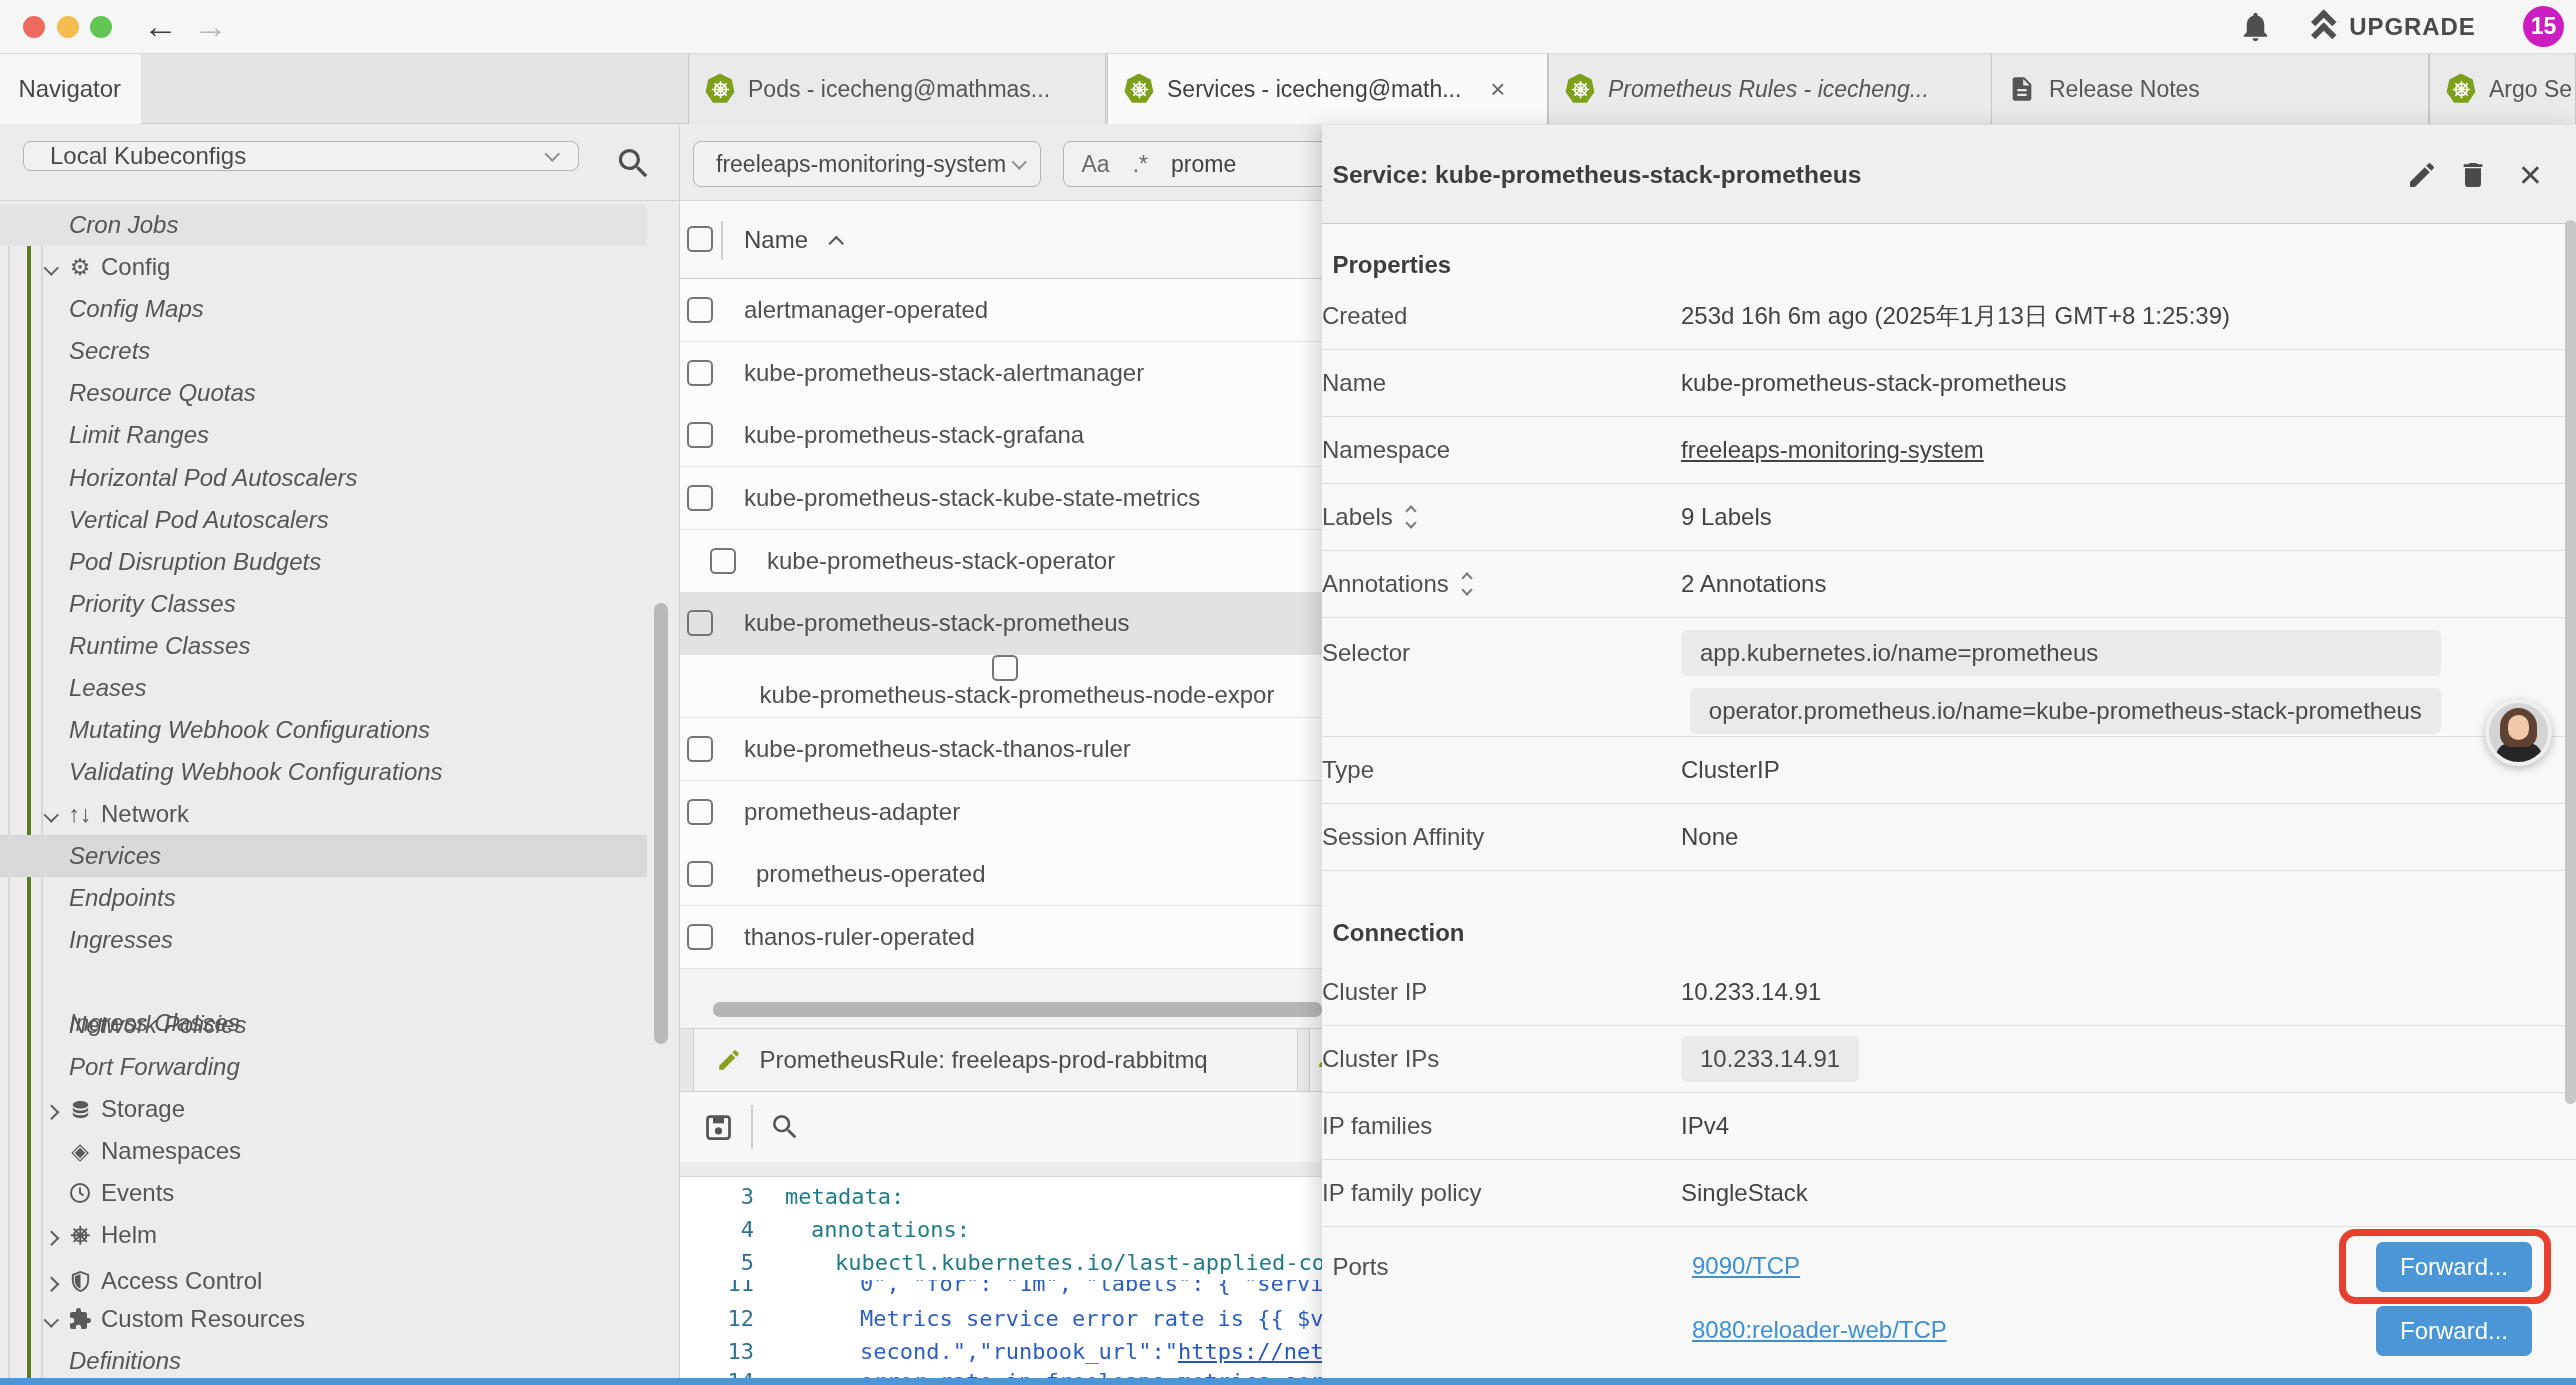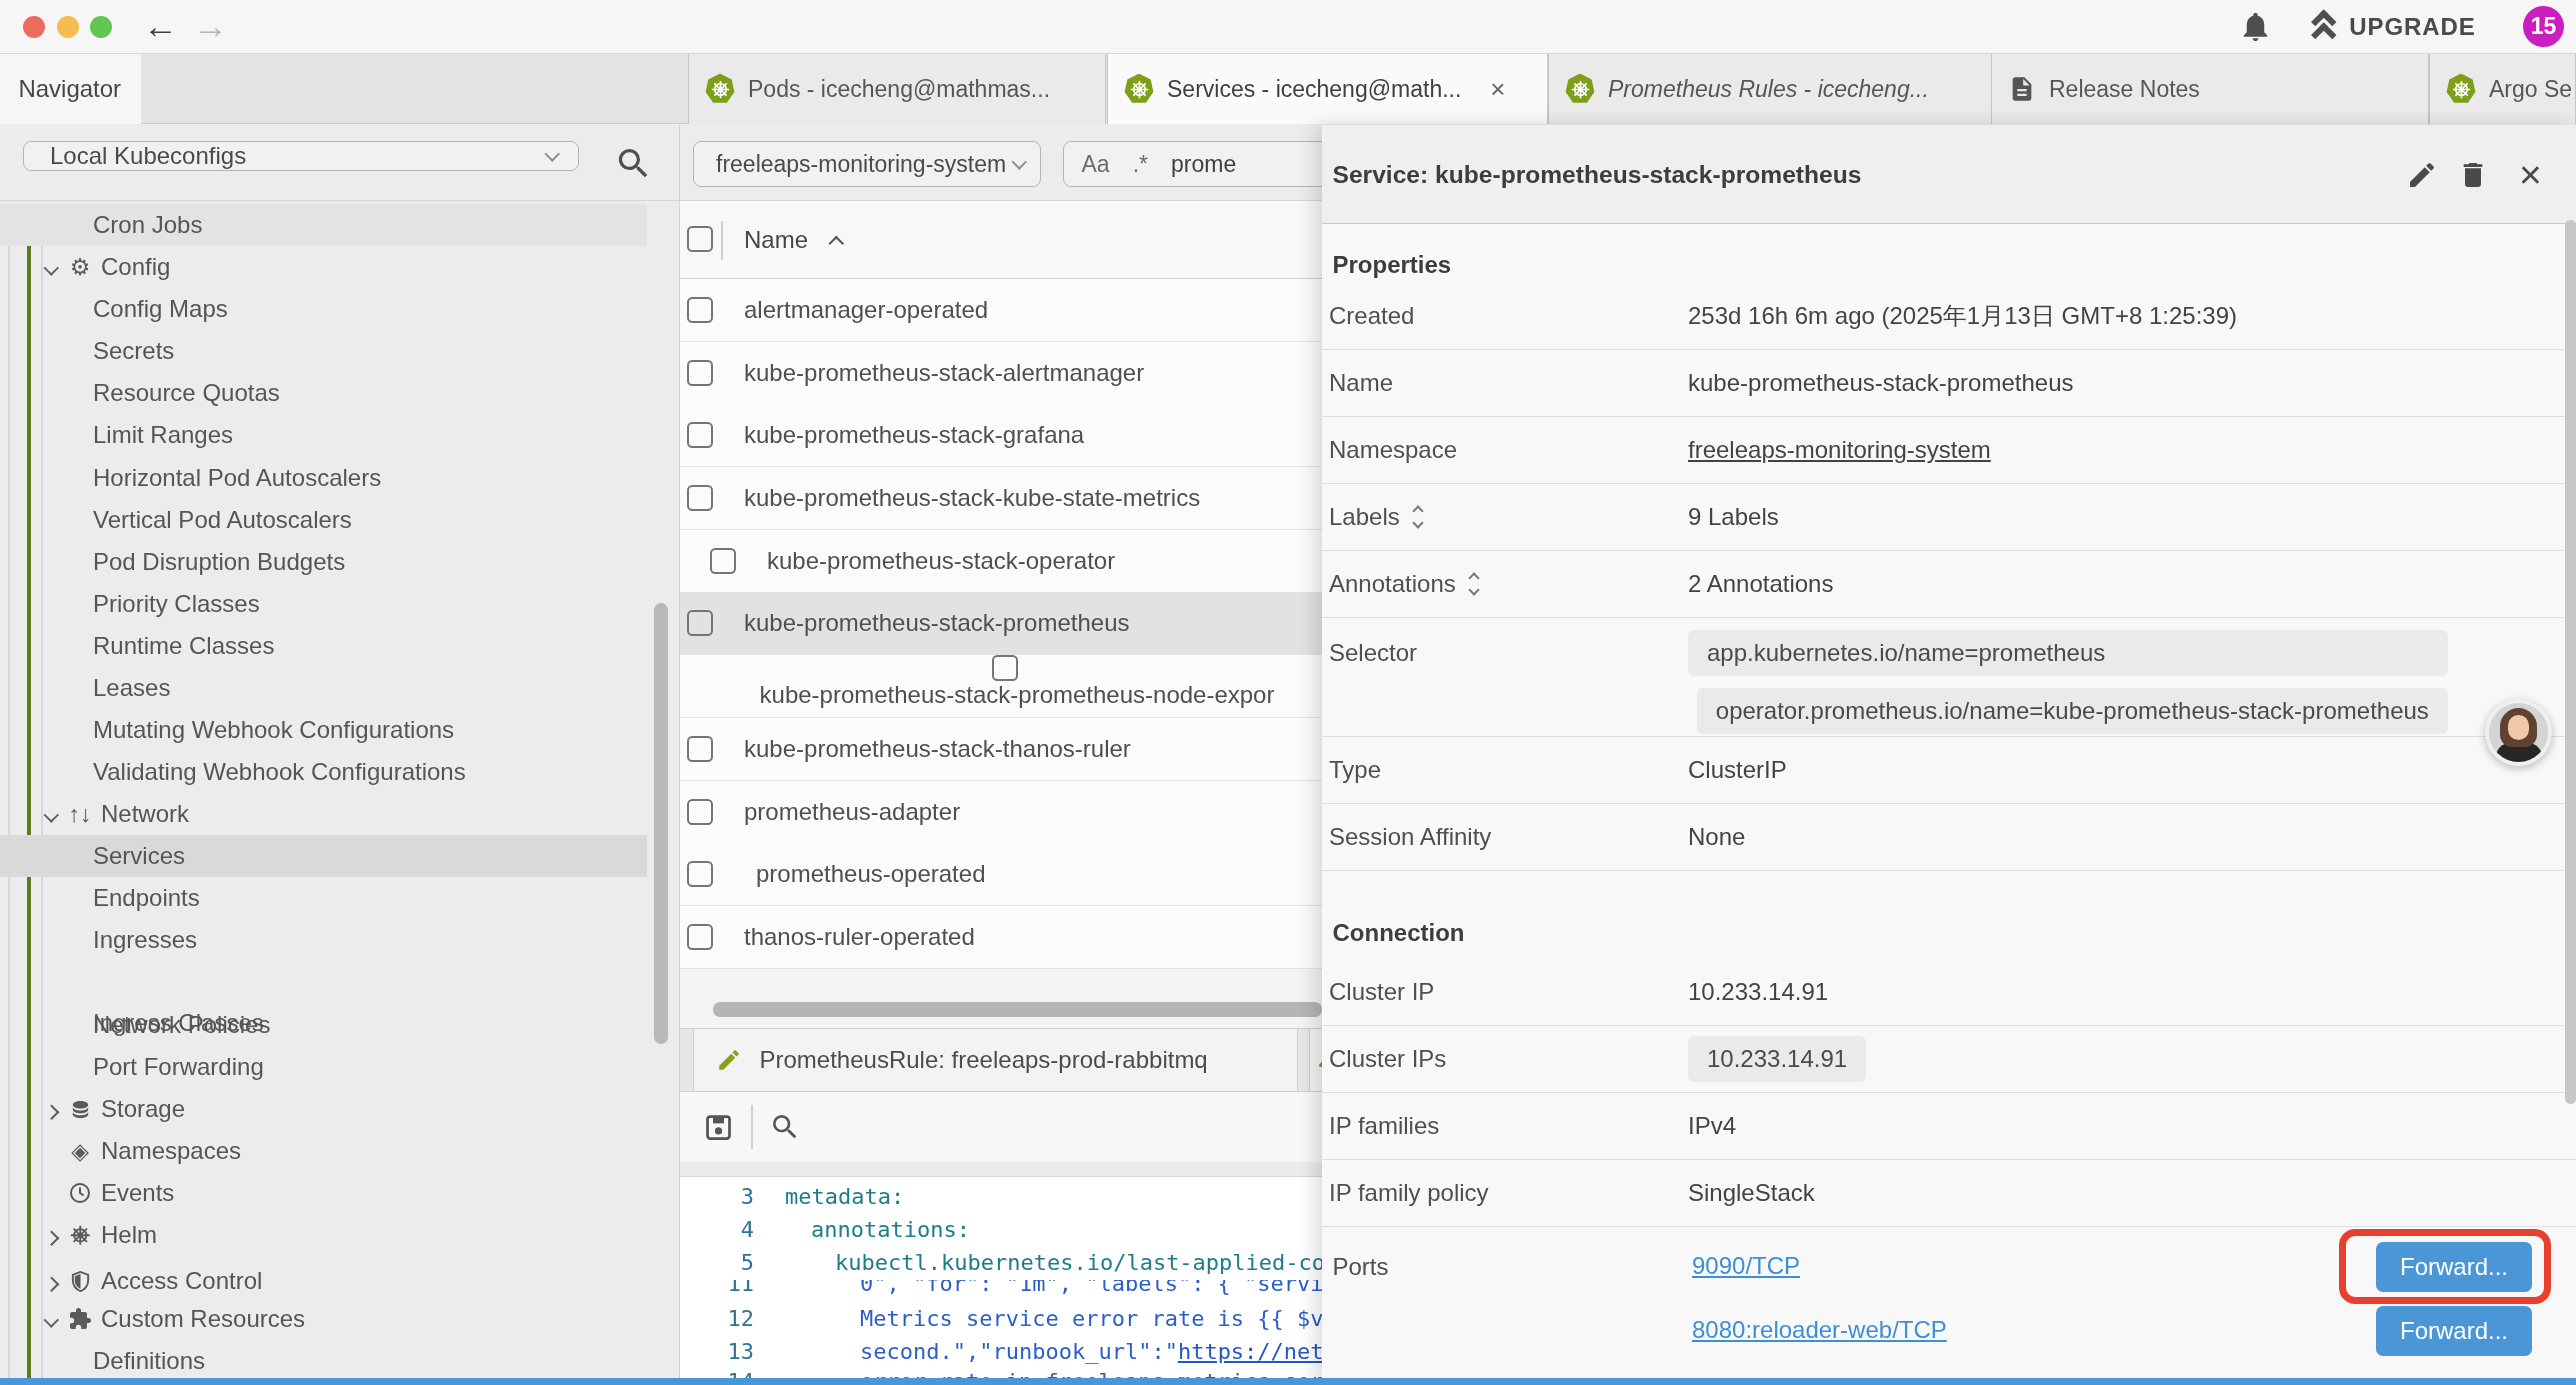--- a/index.html
+++ b/index.html
@@ -36,21 +36,21 @@
   .side-search { position:absolute; left:614px; top:19px; width:39px; height:39px; }
   .tree { position:absolute; left:0; top:79px; width:680px; height:1182px; }
   .guide { position:absolute; top:0; bottom:0; width:1.8px; background:#d8d8d8; }
   .guide.green { width:3.5px; background:#5d7a1f; }
   .trow { position:absolute; left:0; width:647px; height:42px; display:flex; align-items:center; font-size:24px; color:#555; }
   .trow.hl-light { background:#e3e3e3; }
   .trow.hl-sel { background:#d9d9d9; }
   .trow .chev-slot { position:absolute; left:42px; width:19px; text-align:center; }
   .trow .icon-slot { position:absolute; left:67px; width:26px; height:26px; display:flex; align-items:center; justify-content:center; color:#5a5a5a; font-size:23px; }
   .trow .lbl1 { position:absolute; left:101px; }
-  .trow .lbl2 { position:absolute; left:93px; }
+  .trow .lbl2 { position:absolute; left:69px;font-style:italic; }
   .chev { display:inline-block; width:10.5px; height:10.5px; border-right:2.6px solid #5f5f5f; border-bottom:2.6px solid #5f5f5f; }
   .chev.down { transform:rotate(45deg) translate(-1.8px,-1.8px); }
   .chev.right { transform:rotate(-45deg); }
   .vscroll { position:absolute; left:654px; top:478px; width:14px; height:441px; background:#b9b9b9; border-radius:7px; }
 
   
   .listpanel { position:absolute; left:680px; top:125px; width:643px; height:1261px; background:#ececec; overflow:hidden; }
   .lp-toolbar { position:absolute; left:0; top:0; width:643px; height:76px; border-bottom:1.8px solid #d4d4d4; background:#ececec; }
   .ns-select { position:absolute; left:13px; top:16px; width:348px; height:46px; border:1.8px solid #b3b3b3; border-radius:8px; background:#f1f1f1; display:flex; align-items:center; padding:0 16px 0 22px; font-size:23px; color:#4a4a4a; }
   .ns-select .spacer { flex:1; }
@@ -86,21 +86,21 @@
   .eguide { position:absolute; width:1.8px; background:#dcdcdc; top:223px; bottom:0; }
 
   
   .detail { position:absolute; left:1322px; top:125px; width:1254px; height:1261px; background:#f8f8f8; box-shadow:-7px 0 17.5px rgba(0,0,0,0.14); }
   .det-header { position:absolute; left:0; top:0; width:1254px; height:99px; background:#efefef; border-bottom:1.8px solid #c9c9c9; }
   .det-title { position:absolute; left:10.5px; top:0; height:99px; display:flex; align-items:center; font-size:24.6px; font-weight:700; color:#3d3d3d; }
   .hicon { position:absolute; top:30px; width:39px; height:39px; display:flex; align-items:center; justify-content:center; color:#4a4a4a; }
   .det-body { position:absolute; left:0; top:101px; width:1254px; height:1160px; overflow:hidden; }
   .det-heading { font-size:24px; font-weight:700; color:#3d3d3d; padding:24.6px 0 0 10.5px; height:57px; }
   .det-heading.second { height:88px; padding-top:48px; }
-  .det-row { position:relative; display:flex; align-items:center; min-height:67px; border-bottom:1.8px solid #dedede; padding-left:7px; font-size:24px; }
+  .det-row { position:relative; display:flex; align-items:center; min-height:67px; border-bottom:1.8px solid #dedede; padding-left:0; font-size:24px; }
   .det-row .dlabel { width:359px; color:#4f4f4f; display:flex; align-items:center; gap:14px; flex:0 0 auto; }
   .det-row .dvalue { color:#434343; }
   .det-row.tall { height:119px; align-items:flex-start; }
   .det-row.last { border-bottom:none; }
   .dlink { color:#3d8fd4; text-decoration:underline; }
   .chip { display:inline-block; background:#eaeaea; border-radius:6.1px; padding:8.8px 19px; color:#4a4a4a; }
   .sorticon { display:inline-flex; flex-direction:column; gap:3.5px; }
   .sorticon i { width:8px; height:8px; border-right:2.2px solid #7a7a7a; border-bottom:2.2px solid #7a7a7a; }
   .sorticon i.u { transform:rotate(-135deg); } .sorticon i.d { transform:rotate(45deg); }
   .ports-row { position:relative; height:165px; border-bottom:none; }

